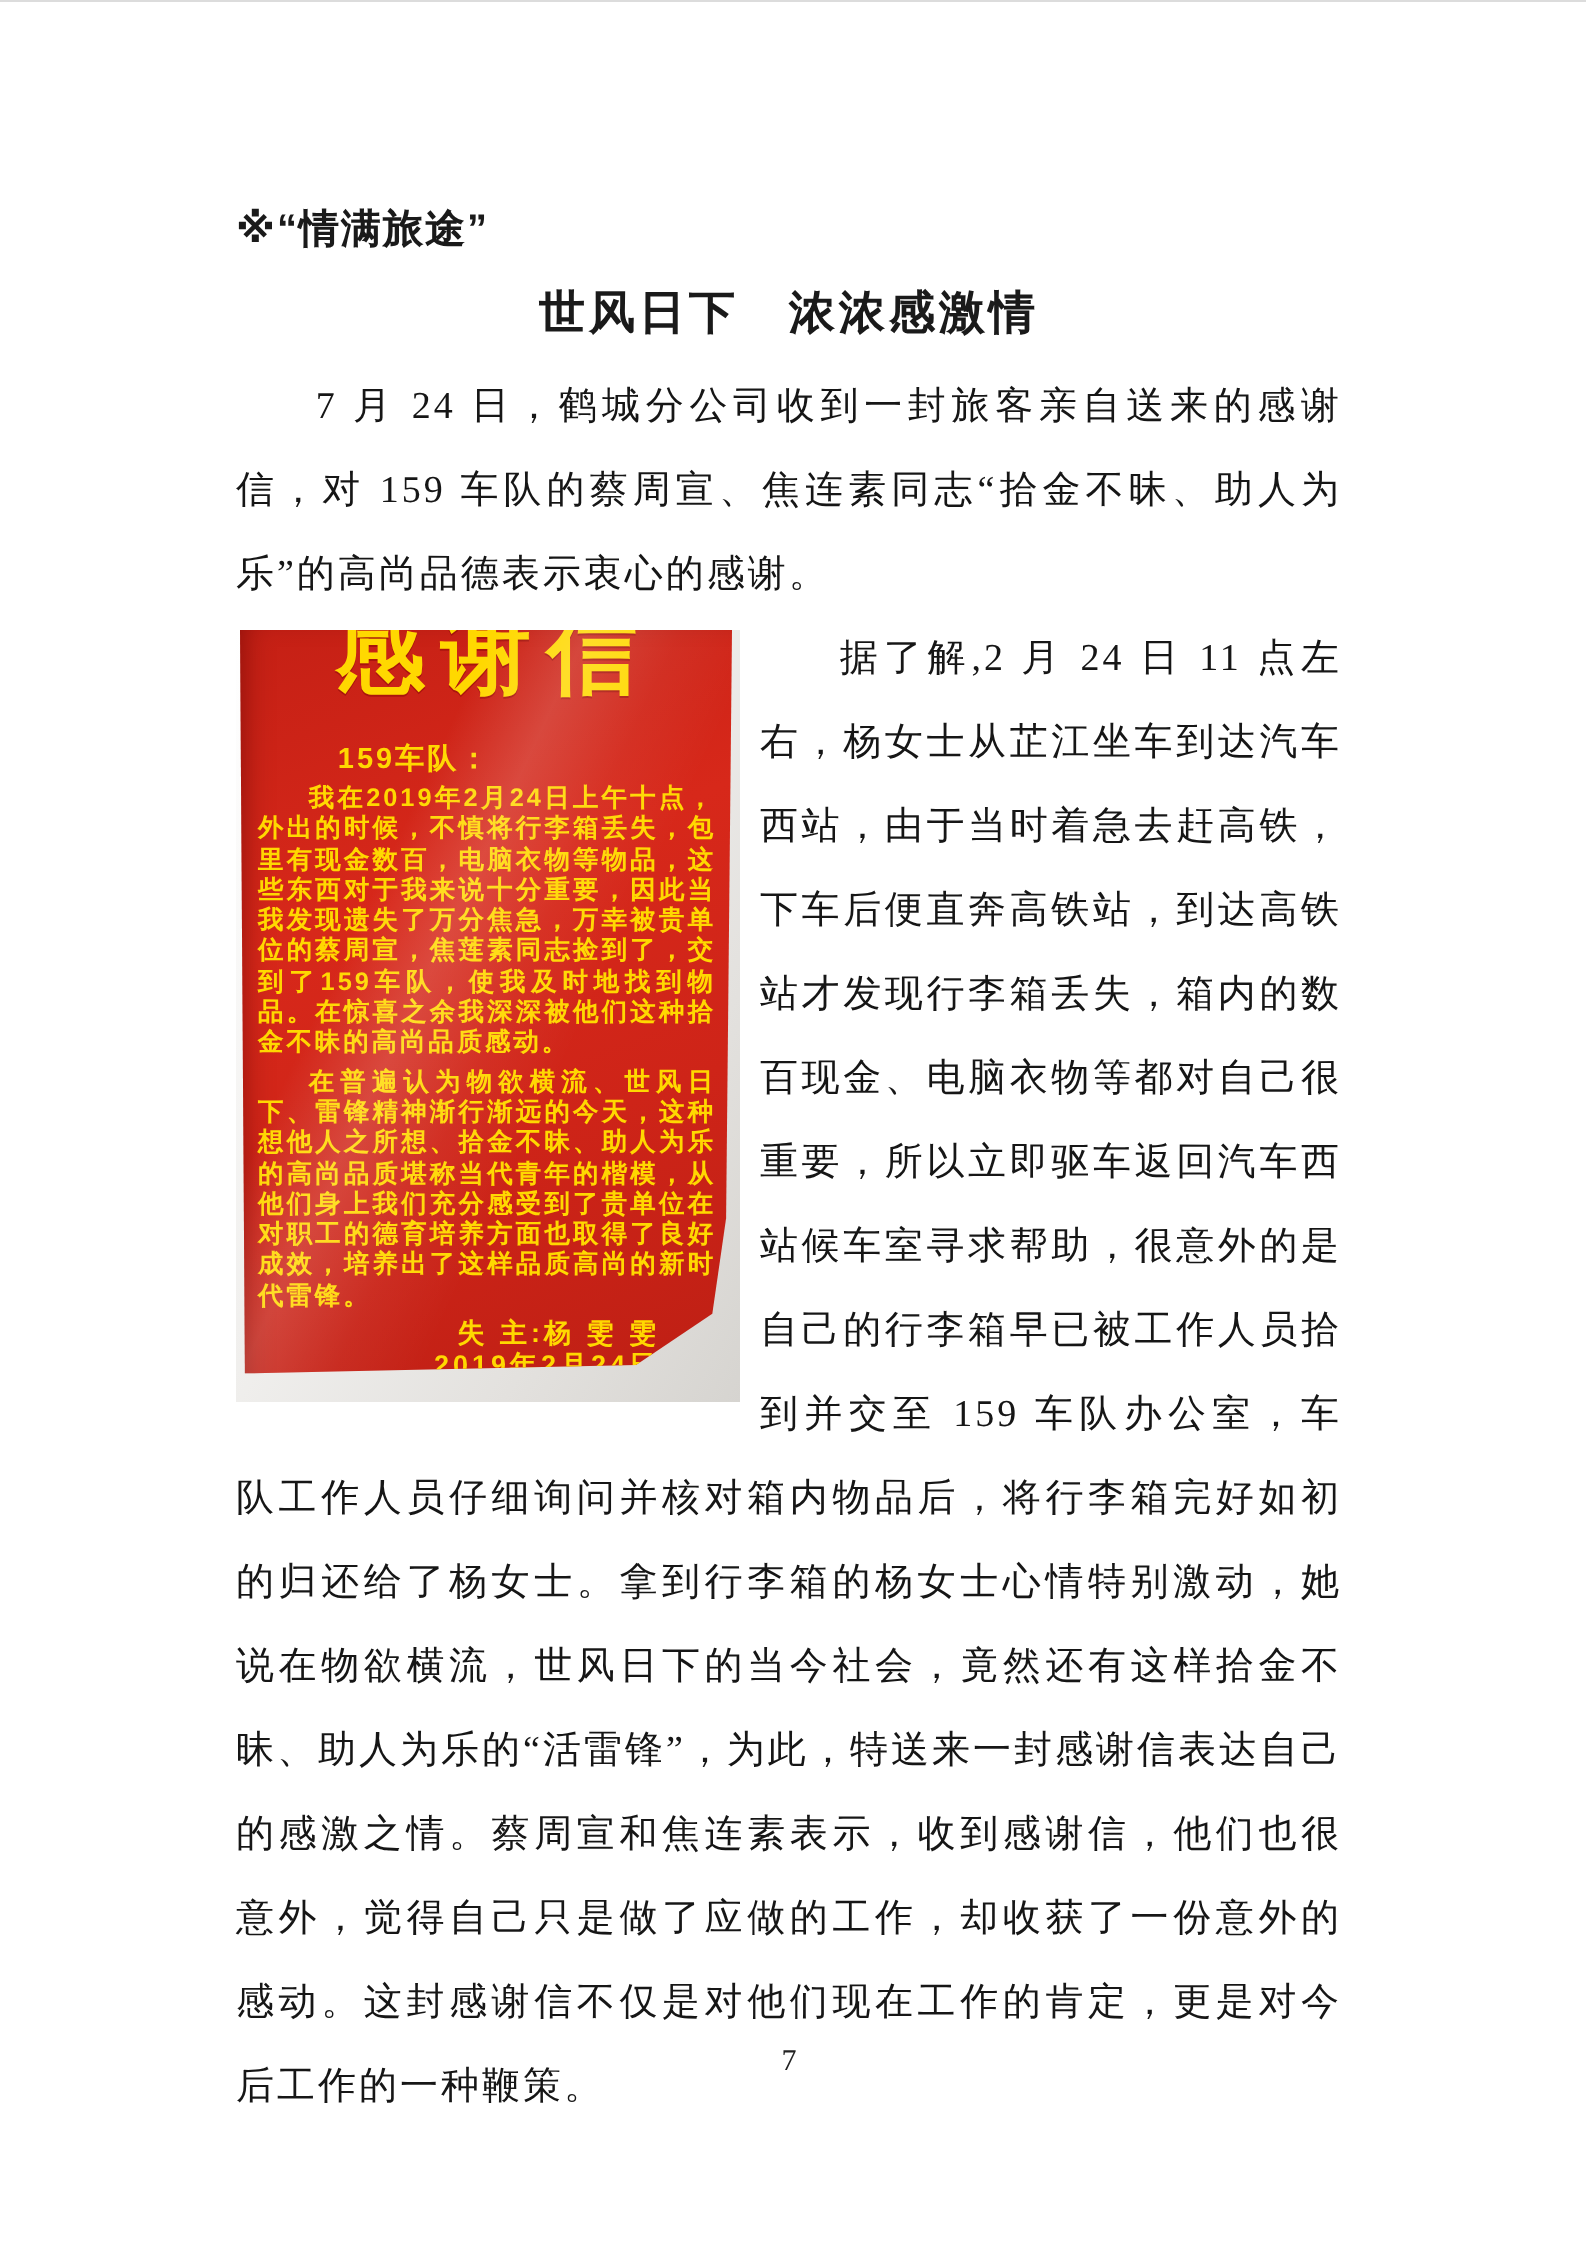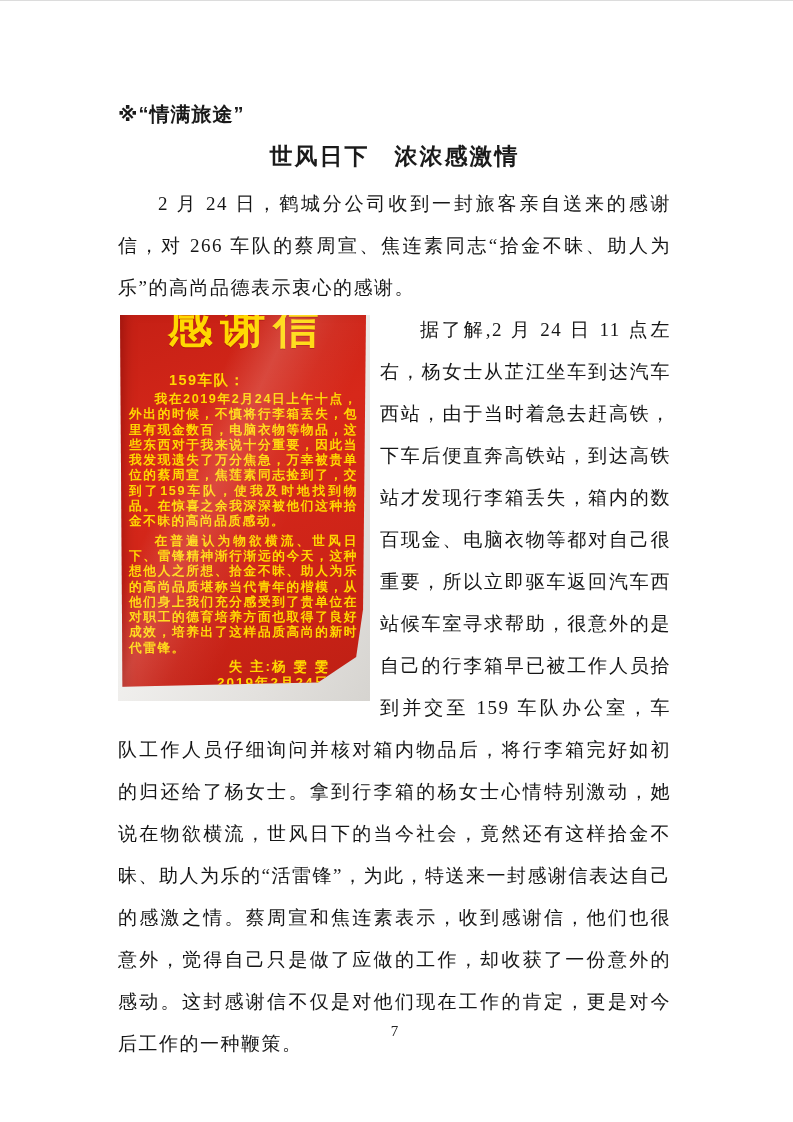--- a/index.html
+++ b/index.html
@@ -106,21 +106,21 @@
 </head>
 <body>
 
 <div class="page">
   <div class="content">
 
     <div class="section-heading">※“情满旅途”</div>
 
     <h1 class="article-title">世风日下　浓浓感激情</h1>
 
-    <p class="body-para para1">2 月 24 日，鹤城分公司收到一封旅客亲自送来的感谢信，对 266 车队的蔡周宣、焦连素同志“拾金不昧、助人为乐”的高尚品德表示衷心的感谢。</p>
+    <p class="body-para para1">7 月 24 日，鹤城分公司收到一封旅客亲自送来的感谢信，对 159 车队的蔡周宣、焦连素同志“拾金不昧、助人为乐”的高尚品德表示衷心的感谢。</p>
 
     <div class="body-para para2">
 
       <div class="photo">
         <div class="sign">
           <div class="sign-title">感谢信</div>
           <div class="sign-salutation">159车队：</div>
           <p class="sign-para">我在2019年2月24日上午十点，外出的时候，不慎将行李箱丢失，包里有现金数百，电脑衣物等物品，这些东西对于我来说十分重要，因此当我发现遗失了万分焦急，万幸被贵单位的蔡周宣，焦莲素同志捡到了，交到了159车队，使我及时地找到物品。在惊喜之余我深深被他们这种拾金不昧的高尚品质感动。</p>
           <p class="sign-para">在普遍认为物欲横流、世风日下、雷锋精神渐行渐远的今天，这种想他人之所想、拾金不昧、助人为乐的高尚品质堪称当代青年的楷模，从他们身上我们充分感受到了贵单位在对职工的德育培养方面也取得了良好成效，培养出了这样品质高尚的新时代雷锋。</p>
           <div class="sign-signature">

